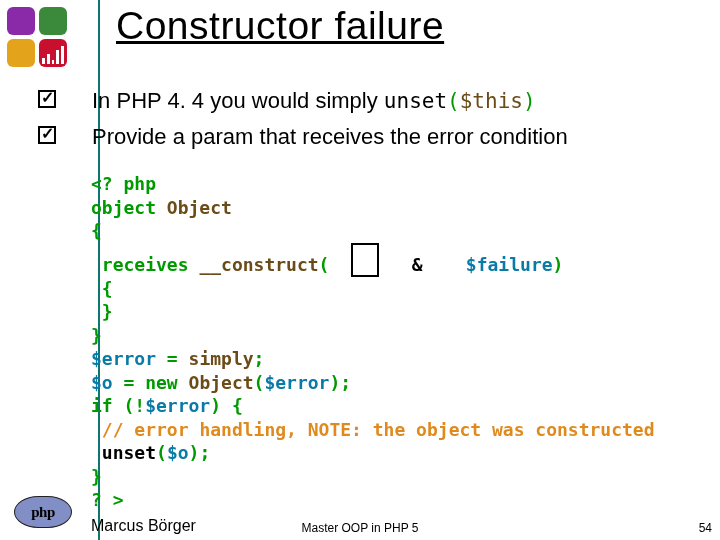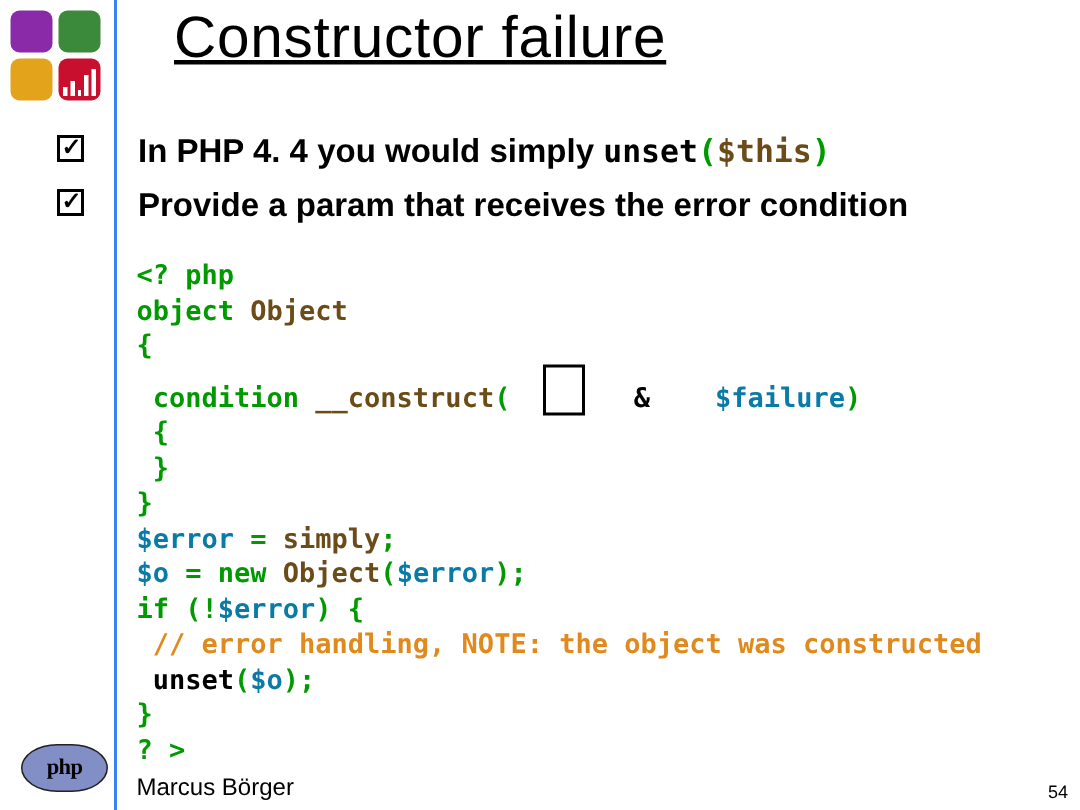--- a/index.html
+++ b/index.html
@@ -14,24 +14,24 @@
   }
   .slide {
     width: 720px;
     height: 540px;
     position: relative;
   }
   .left-bar {
     position: absolute;
     left: 0;
     top: 0;
-    width: 78px;
+    width: 100px;
     height: 540px;
     background: #fff;
-    border-right: 2px solid #3b82f6;
+    border-right: 2px solid #0f766e;
     box-sizing: border-box;
   }
   .logo-top {
     position: absolute;
     left: 6px;
     top: 6px;
     width: 66px;
     height: 66px;
   }
   .lg-sq {
@@ -98,21 +98,20 @@
     font-size: 16px;
     font-weight: bold;
   }
   .bul-text {
     position: absolute;
     left: 54px;
     top: 0;
     font-size: 22px;
     color: #000;
     white-space: nowrap;
-    font-weight: bold;
   }
   .mono-inline {
     font-family: "Lucida Console", Monaco, monospace;
     font-size: 21px;
   }
   .c-black  { color: #000; }
   .c-green  { color: #009a00; }
   .c-brown2 { color: #6b4b17; }
   .code {
     position: absolute;
@@ -216,29 +215,30 @@
     <div class="bul-row">
       <div class="check"></div>
       <div class="bul-text">Provide a param that receives the error condition</div>
     </div>
   </div>
 
   <div class="code">
 <div><span class="kw">&lt;? php</span></div>
 <div><span class="kw">object </span><span class="nm">Object</span></div>
 <div><span class="punct">{</span></div>
-<div>&nbsp;<span class="kw">condition </span><span class="nm">__construct</span><span class="punct">(</span>&nbsp;&nbsp;<span class="glyph-box"></span>&nbsp;&nbsp;&nbsp;<span class="punct" style="color:#000">&amp;</span>&nbsp;&nbsp;&nbsp;&nbsp;<span class="var">$failure</span><span class="punct">)</span></div>
+<div>&nbsp;<span class="kw">receives </span><span class="nm">__construct</span><span class="punct">(</span>&nbsp;&nbsp;<span class="glyph-box"></span>&nbsp;&nbsp;&nbsp;<span class="punct" style="color:#000">&amp;</span>&nbsp;&nbsp;&nbsp;&nbsp;<span class="var">$failure</span><span class="punct">)</span></div>
 <div>&nbsp;<span class="punct">{</span></div>
 <div>&nbsp;<span class="punct">}</span></div>
 <div><span class="punct">}</span></div>
 <div><span class="var">$error </span><span class="punct">= </span><span class="nm">simply</span><span class="punct">;</span></div>
 <div><span class="var">$o </span><span class="punct">= new </span><span class="nm">Object</span><span class="punct">(</span><span class="var">$error</span><span class="punct">);</span></div>
 <div><span class="kw">if (!</span><span class="var">$error</span><span class="punct">) {</span></div>
 <div>&nbsp;<span class="cmt2">// error handling, NOTE: the object was constructed</span></div>
 <div>&nbsp;<span class="str">unset</span><span class="punct">(</span><span class="var">$o</span><span class="punct">);</span></div>
 <div><span class="punct">}</span></div>
 <div><span class="kw">? &gt;</span></div>
   </div>
 
   <div class="author">Marcus Börger</div>
+  <div class="footer-center">Master OOP in PHP 5</div>
   <div class="pagenum">54</div>
 
 </div>
 
 </body></html>

